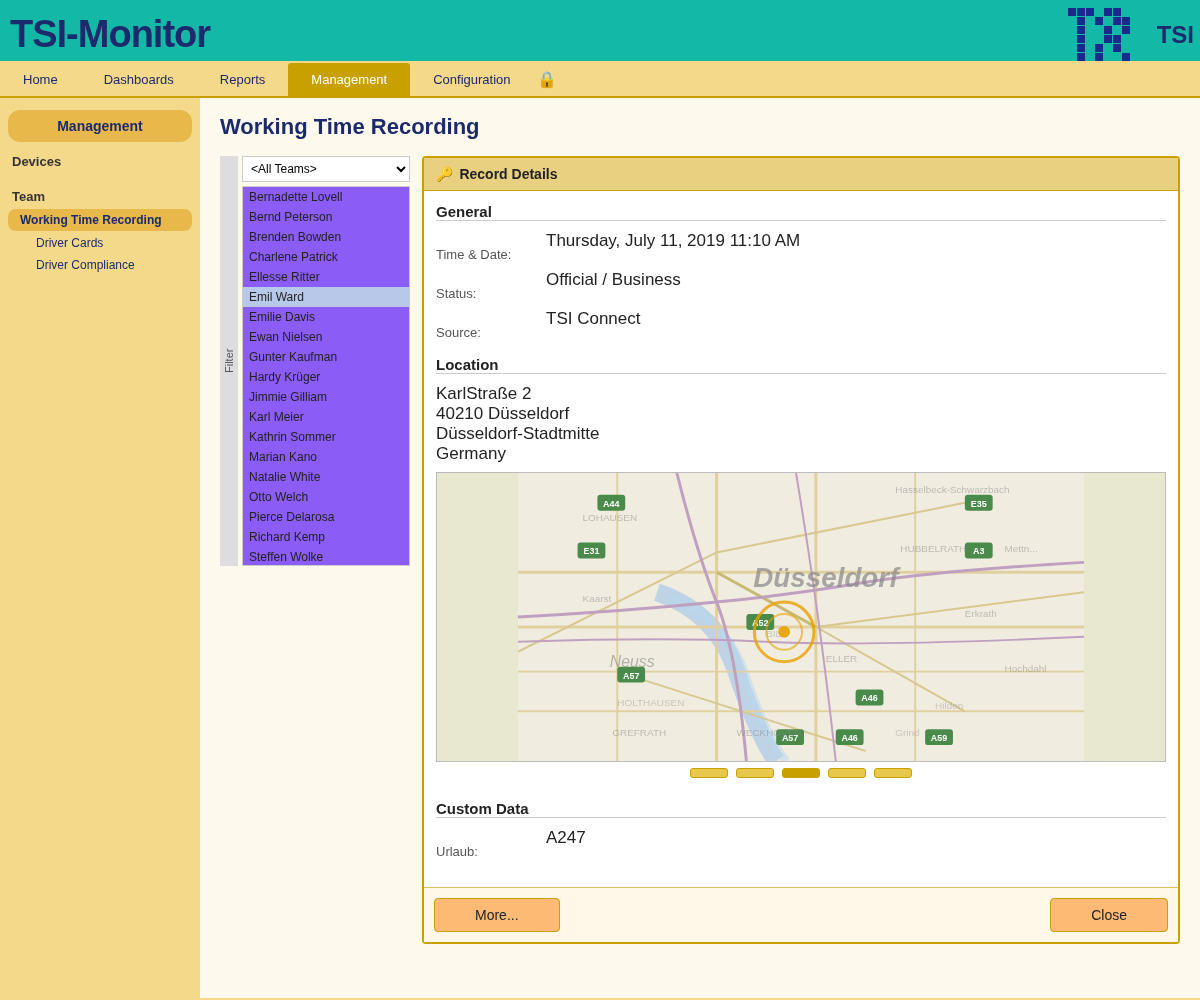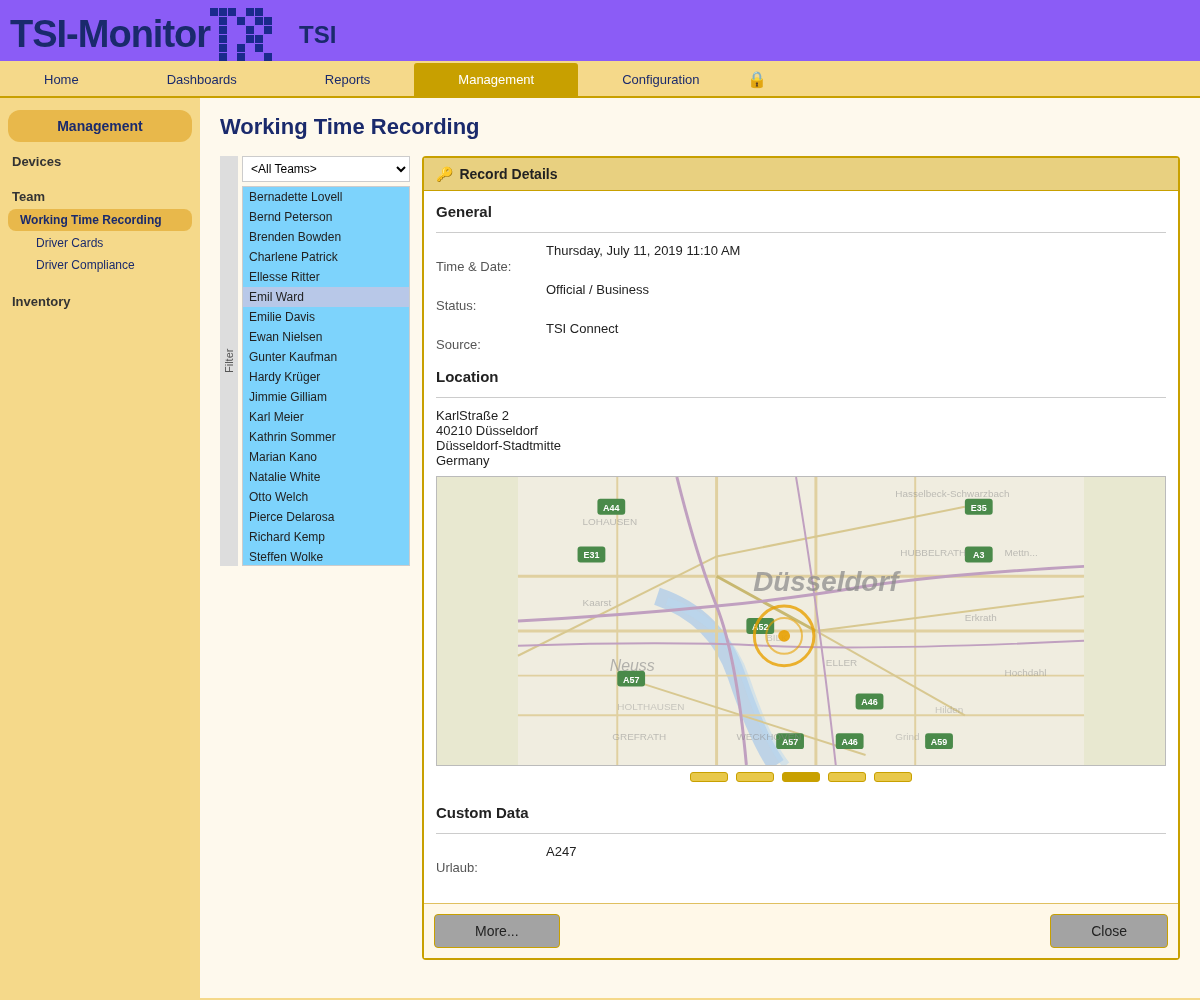--- a/index.html
+++ b/index.html
@@ -1,23 +1,23 @@
 <!DOCTYPE html>
 <html><head>
   <meta charset="utf-8">
   <style>
     * { box-sizing: border-box; margin: 0; padding: 0; }
     body { font-family: Arial, sans-serif; font-size: 13px; background: #f5d98a; min-height: 1000px; }
 
     
-    #header { background: #8b5cf6; padding: 8px 6px 0 10px; display: flex; align-items: center; }
+    #header { background: #14b8a6; padding: 8px 6px 0 10px; display: flex; align-items: center; justify-content: space-between; }
 
     
     #nav { background: #f5d98a; display: flex; align-items: center; padding: 2px 0 0 0; border-bottom: 2px solid #c8a000; }
-    .nav-item { padding: 8px 43px; font-size: 13px; color: #1a2a6c; text-decoration: none; cursor: pointer; border: 1px solid transparent; }
+    .nav-item { padding: 8px 22px; font-size: 13px; color: #1a2a6c; text-decoration: none; cursor: pointer; border: 1px solid transparent; }
     .nav-item.active { background: #c8a000; color: white; border-radius: 3px 3px 0 0; }
     .nav-lock { font-size: 16px; color: #888; margin-left: 4px; }
 
     
     #layout { display: flex; min-height: 900px; }
 
     
     #sidebar { width: 200px; background: #f5d98a; padding: 8px 0; flex-shrink: 0; }
     .sidebar-section-title { background: #e8b84b; color: #1a2a6c; font-weight: bold; font-size: 14px; padding: 8px 12px; margin: 4px 8px; border-radius: 12px; text-align: center; }
     .sidebar-group-title { font-weight: bold; font-size: 13px; color: #333; padding: 8px 12px 4px 12px; }
@@ -31,50 +31,50 @@
     
     .content-wrapper { display: flex; gap: 12px; }
     .left-panel { width: 190px; flex-shrink: 0; }
     .right-panel { flex: 1; }
 
     
     .filter-panel { display: flex; flex-direction: row; gap: 4px; }
     .filter-label-vert { writing-mode: vertical-rl; transform: rotate(180deg); background: #ddd; font-size: 11px; padding: 4px 2px; color: #555; align-self: stretch; display: flex; align-items: center; justify-content: center; min-width: 18px; }
     .filter-content { flex: 1; }
     .filter-dropdown { width: 100%; padding: 4px; font-size: 12px; border: 1px solid #ccc; background: white; margin-bottom: 4px; }
-    .person-list { background: #7dd3fc; border: 1px solid #ccc; overflow-y: auto; max-height: 380px; }
+    .person-list { background: #8b5cf6; border: 1px solid #ccc; overflow-y: auto; max-height: 380px; }
     .person-item { padding: 3px 6px; font-size: 12px; color: #222; cursor: pointer; }
     .person-item.selected { background: #b8c8e8; }
 
     
     .record-panel { background: white; border: 2px solid #c8a000; border-radius: 4px; position: relative; }
     .record-header { background: #e8d080; padding: 8px 12px; font-size: 14px; font-weight: bold; color: #222; display: flex; align-items: center; gap: 6px; border-bottom: 1px solid #c8a000; }
     .record-body { padding: 12px; overflow-y: auto; max-height: 720px; }
 
-    .section-title { font-size: 15px; font-weight: bold; color: #222; margin-bottom: 10px; padding-bottom: 12px; border-bottom: 1px solid #ccc; }
+    .section-title { font-size: 15px; font-weight: bold; color: #222; margin-bottom: 10px; padding-bottom: 0; border-bottom: 1px solid #ccc; }
     .field-row { display: flex; margin-bottom: 8px; }
     .field-label { width: 110px; color: #555; font-size: 13px; flex-shrink: 0; margin-top: 16px; }
-    .field-value { color: #222; font-size: 13px; }
+    .field-value { color: #222; font-size: 17px; }
 
     .section { margin-bottom: 16px; }
 
     
     .map-container { width: 100%; height: 290px; background: #e8e8d0; border: 1px solid #bbb; position: relative; overflow: hidden; margin-top: 8px; }
 
     
     .map-svg { width: 100%; height: 100%; }
 
     
     .map-nav { display: flex; justify-content: center; gap: 8px; padding: 6px 0; }
     .map-btn { background: #e8c84a; border: 1px solid #c8a000; border-radius: 3px; padding: 4px 18px; cursor: pointer; font-size: 12px; color: #222; }
     .map-btn.active { background: #c8a000; color: white; }
 
     
     .bottom-buttons { display: flex; justify-content: space-between; padding: 10px; background: #fff8e8; border-top: 1px solid #e0c060; }
-    .action-btn { background: #a3a3a3; border: 1px solid #c8a000; border-radius: 4px; padding: 8px 40px; font-size: 14px; cursor: pointer; color: #222; }
+    .action-btn { background: #fdba74; border: 1px solid #c8a000; border-radius: 4px; padding: 8px 40px; font-size: 14px; cursor: pointer; color: #222; }
 
     
     .tsi-logo-container { display: flex; align-items: center; gap: 12px; }
     .tsi-grid { display: grid; grid-template-columns: repeat(8, 8px); grid-template-rows: repeat(6, 8px); gap: 1px; }
     .tsi-cell { width: 8px; height: 8px; }
     .tsi-blue { background: #1a2a8c; }
     .tsi-empty { background: transparent; }
     .tsi-text { font-size: 24px; font-weight: bold; color: #1a2a6c; margin-left: 6px; }
   </style>
 </head>
@@ -157,23 +157,20 @@
 <div id="layout">
 
   <div id="sidebar">
     <div class="sidebar-section-title">Management</div>
     <div class="sidebar-group-title">Devices</div>
     <div style="margin-top:8px;">
       <div class="sidebar-group-title">Team</div>
       <div class="sidebar-item active">Working Time Recording</div>
       <div class="sidebar-item">Driver Cards</div>
       <div class="sidebar-item">Driver Compliance</div>
-    </div>
-    <div style="margin-top:10px;">
-      <div class="sidebar-group-title">Inventory</div>
     </div>
   </div>
 
   <div id="main">
     <div class="page-title">Working Time Recording</div>
 
     <div class="content-wrapper">
 
       <div class="left-panel">
         <div class="filter-panel">

